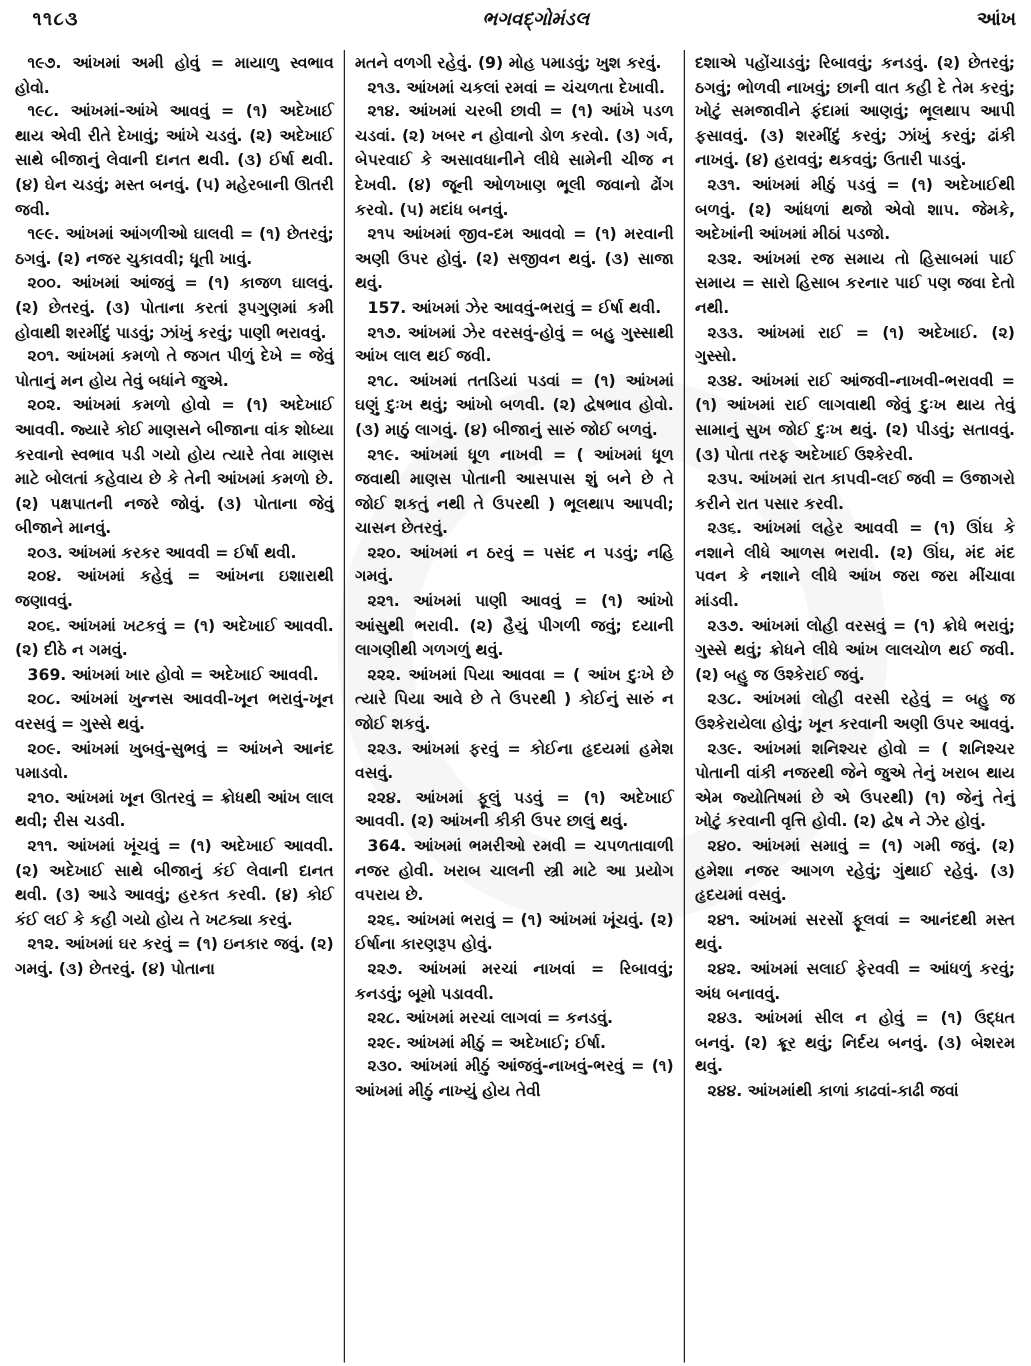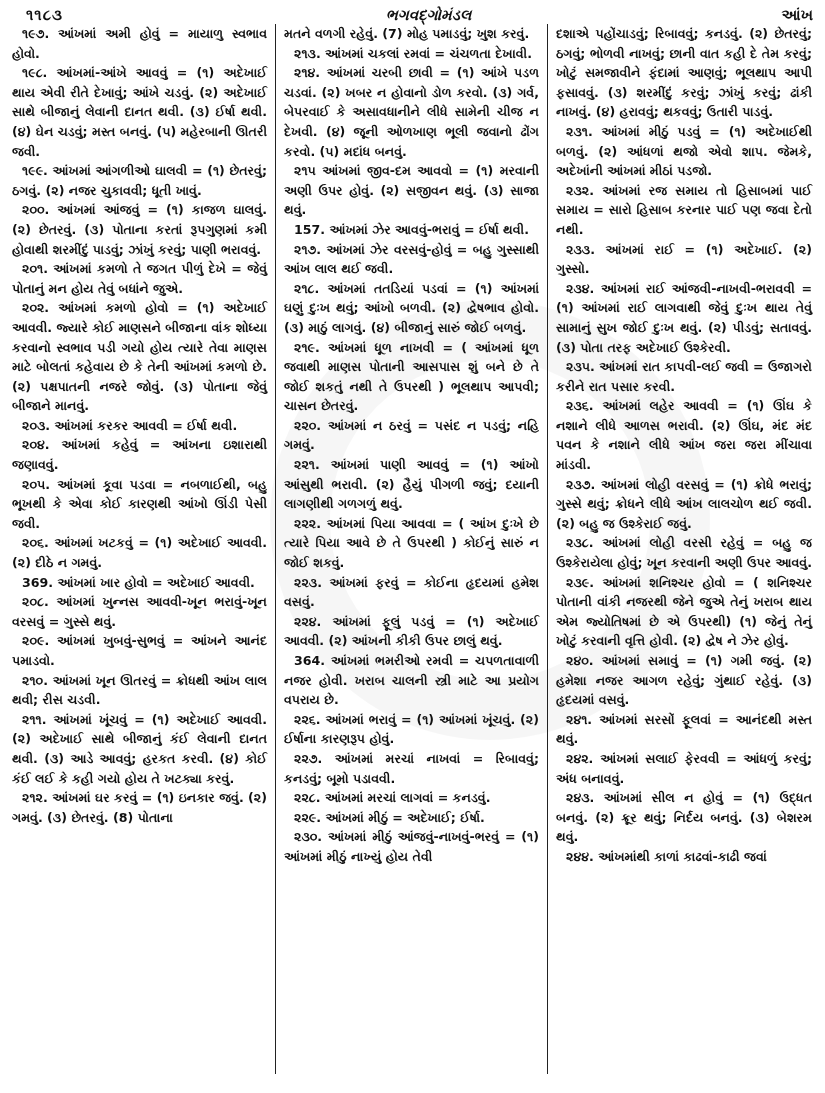--- a/index.html
+++ b/index.html
@@ -13,21 +13,21 @@
     }
     .header .page-no { position: absolute; left: 10px; top: 6px; letter-spacing: 1px; }
     .header .book { position: absolute; left: 0; width: 825px; text-align: center; top: 6px; font-style: italic; }
     .header .word { position: absolute; right: 28px; top: 6px; }
     .watermark {
       position: absolute; left: 270px; top: 300px; width: 440px; height: 440px;
       border-radius: 50%; border: 60px solid rgba(0,0,0,0.035); box-sizing: border-box;
       pointer-events: none;
     }
     .columns {
-      position: absolute; left: 8px; top: 24px; width: 812px; height: 1050px;
+      position: absolute; left: 8px; top: 40px; width: 812px; height: 1050px;
       display: flex;
     }
     .col {
       box-sizing: border-box; padding: 0 8px; height: 100%;
       font-size: 12.6px; line-height: 19.6px; font-weight: bold;
       text-align: justify; overflow: hidden;
     }
     .col-1 { width: 268px; border-right: 1.5px solid #222; padding-left: 4px; }
     .col-2 { width: 272px; border-right: 1.5px solid #222; }
     .col-3 { width: 272px; }
@@ -48,31 +48,30 @@
 <div class="columns">
   <div class="col col-1">
       <p class="entry">૧૯૭. આંખમાં અમી હોવું = માયાળુ સ્વભાવ હોવો.</p>
       <p class="entry">૧૯૮. આંખમાં-આંખે આવવું = (૧) અદેખાઈ થાય એવી રીતે દેખાવું; આંખે ચડવું. (૨) અદેખાઈ સાથે બીજાનું લેવાની દાનત થવી. (૩) ઈર્ષા થવી. (૪) ઘેન ચડવું; મસ્ત બનવું. (૫) મહેરબાની ઊતરી જવી.</p>
       <p class="entry">૧૯૯. આંખમાં આંગળીઓ ઘાલવી = (૧) છેતરવું; ઠગવું. (૨) નજર ચુકાવવી; ધૂતી ખાવું.</p>
       <p class="entry">૨૦૦. આંખમાં આંજવું = (૧) કાજળ ઘાલવું. (૨) છેતરવું. (૩) પોતાના કરતાં રૂપગુણમાં કમી હોવાથી શરમીંદું પાડવું; ઝાંખું કરવું; પાણી ભરાવવું.</p>
       <p class="entry">૨૦૧. આંખમાં કમળો તે જગત પીળું દેખે = જેવું પોતાનું મન હોય તેવું બધાંને જુએ.</p>
       <p class="entry">૨૦૨. આંખમાં કમળો હોવો = (૧) અદેખાઈ આવવી. જ્યારે કોઈ માણસને બીજાના વાંક શોધ્યા કરવાનો સ્વભાવ પડી ગયો હોય ત્યારે તેવા માણસ માટે બોલતાં કહેવાય છે કે તેની આંખમાં કમળો છે. (૨) પક્ષપાતની નજરે જોવું. (૩) પોતાના જેવું બીજાને માનવું.</p>
       <p class="entry">૨૦૩. આંખમાં કરકર આવવી = ઈર્ષા થવી.</p>
       <p class="entry">૨૦૪. આંખમાં કહેવું = આંખના ઇશારાથી જણાવવું.</p>
-      <p class="entry">૨૦૫. આંખમાં કૂવા પડવા = નબળાઈથી, બહુ ભૂખથી કે એવા કોઈ કારણથી આંખો ઊંડી પેસી જવી.</p>
       <p class="entry">૨૦૬. આંખમાં ખટકવું = (૧) અદેખાઈ આવવી. (૨) દીઠે ન ગમવું.</p>
       <p class="entry">369. આંખમાં ખાર હોવો = અદેખાઈ આવવી.</p>
       <p class="entry">૨૦૮. આંખમાં ખુન્નસ આવવી-ખૂન ભરાવું-ખૂન વરસવું = ગુસ્સે થવું.</p>
       <p class="entry">૨૦૯. આંખમાં ખુબવું-સુભવું = આંખને આનંદ પમાડવો.</p>
       <p class="entry">૨૧૦. આંખમાં ખૂન ઊતરવું = ક્રોધથી આંખ લાલ થવી; રીસ ચડવી.</p>
       <p class="entry">૨૧૧. આંખમાં ખૂંચવું = (૧) અદેખાઈ આવવી. (૨) અદેખાઈ સાથે બીજાનું કંઈ લેવાની દાનત થવી. (૩) આડે આવવું; હરકત કરવી. (૪) કોઈ કંઈ લઈ કે કહી ગયો હોય તે ખટક્યા કરવું.</p>
-      <p class="entry">૨૧૨. આંખમાં ઘર કરવું = (૧) ઇનકાર જવું. (૨) ગમવું. (૩) છેતરવું. (8) પોતાના</p>
+      <p class="entry">૨૧૨. આંખમાં ઘર કરવું = (૧) ઇનકાર જવું. (૨) ગમવું. (૩) છેતરવું. (૪) પોતાના</p>
     </div>
   <div class="col col-2">
-      <p class="entry cont">મતને વળગી રહેવું. (7) મોહ પમાડવું; ખુશ કરવું.</p>
+      <p class="entry cont">મતને વળગી રહેવું. (9) મોહ પમાડવું; ખુશ કરવું.</p>
       <p class="entry">૨૧૩. આંખમાં ચકલાં રમવાં = ચંચળતા દેખાવી.</p>
       <p class="entry">૨૧૪. આંખમાં ચરબી છાવી = (૧) આંખે પડળ ચડવાં. (૨) ખબર ન હોવાનો ડોળ કરવો. (૩) ગર્વ, બેપરવાઈ કે અસાવધાનીને લીધે સામેની ચીજ ન દેખવી. (૪) જૂની ઓળખાણ ભૂલી જવાનો ઢોંગ કરવો. (૫) મદાંધ બનવું.</p>
       <p class="entry">૨૧૫ આંખમાં જીવ-દમ આવવો = (૧) મરવાની અણી ઉપર હોવું. (૨) સજીવન થવું. (૩) સાજા થવું.</p>
       <p class="entry">157. આંખમાં ઝેર આવવું-ભરાવું = ઈર્ષા થવી.</p>
       <p class="entry">૨૧૭. આંખમાં ઝેર વરસવું-હોવું = બહુ ગુસ્સાથી આંખ લાલ થઈ જવી.</p>
       <p class="entry">૨૧૮. આંખમાં તતડિયાં પડવાં = (૧) આંખમાં ઘણું દુઃખ થવું; આંખો બળવી. (૨) દ્વેષભાવ હોવો. (૩) માઠું લાગવું. (૪) બીજાનું સારું જોઈ બળવું.</p>
       <p class="entry">૨૧૯. આંખમાં ધૂળ નાખવી = ( આંખમાં ધૂળ જવાથી માણસ પોતાની આસપાસ શું બને છે તે જોઈ શકતું નથી તે ઉપરથી ) ભૂલથાપ આપવી; ચાસન છેતરવું.</p>
       <p class="entry">૨૨૦. આંખમાં ન ઠરવું = પસંદ ન પડવું; નહિ ગમવું.</p>
       <p class="entry">૨૨૧. આંખમાં પાણી આવવું = (૧) આંખો આંસુથી ભરાવી. (૨) હૈયું પીગળી જવું; દયાની લાગણીથી ગળગળું થવું.</p>
       <p class="entry">૨૨૨. આંખમાં પિયા આવવા = ( આંખ દુઃખે છે ત્યારે પિયા આવે છે તે ઉપરથી ) કોઈનું સારું ન જોઈ શકવું.</p>

